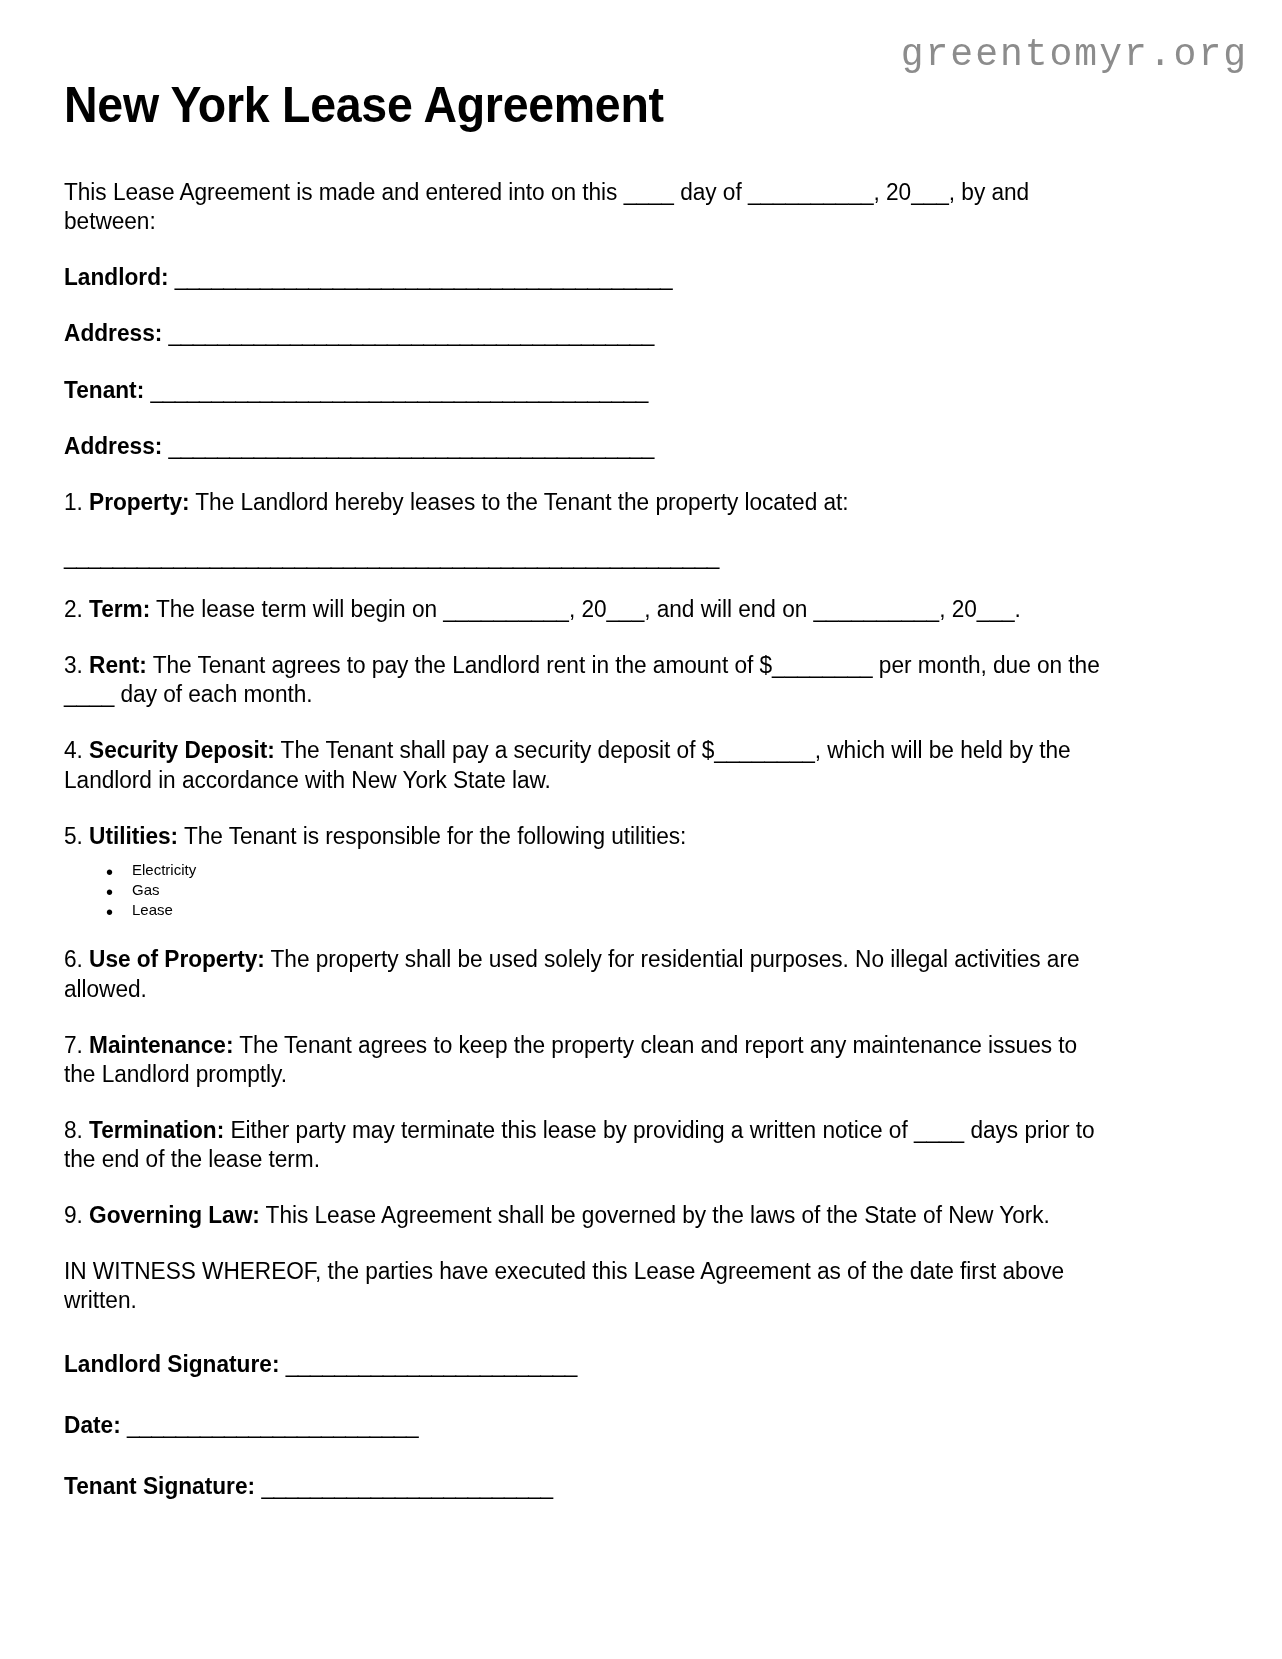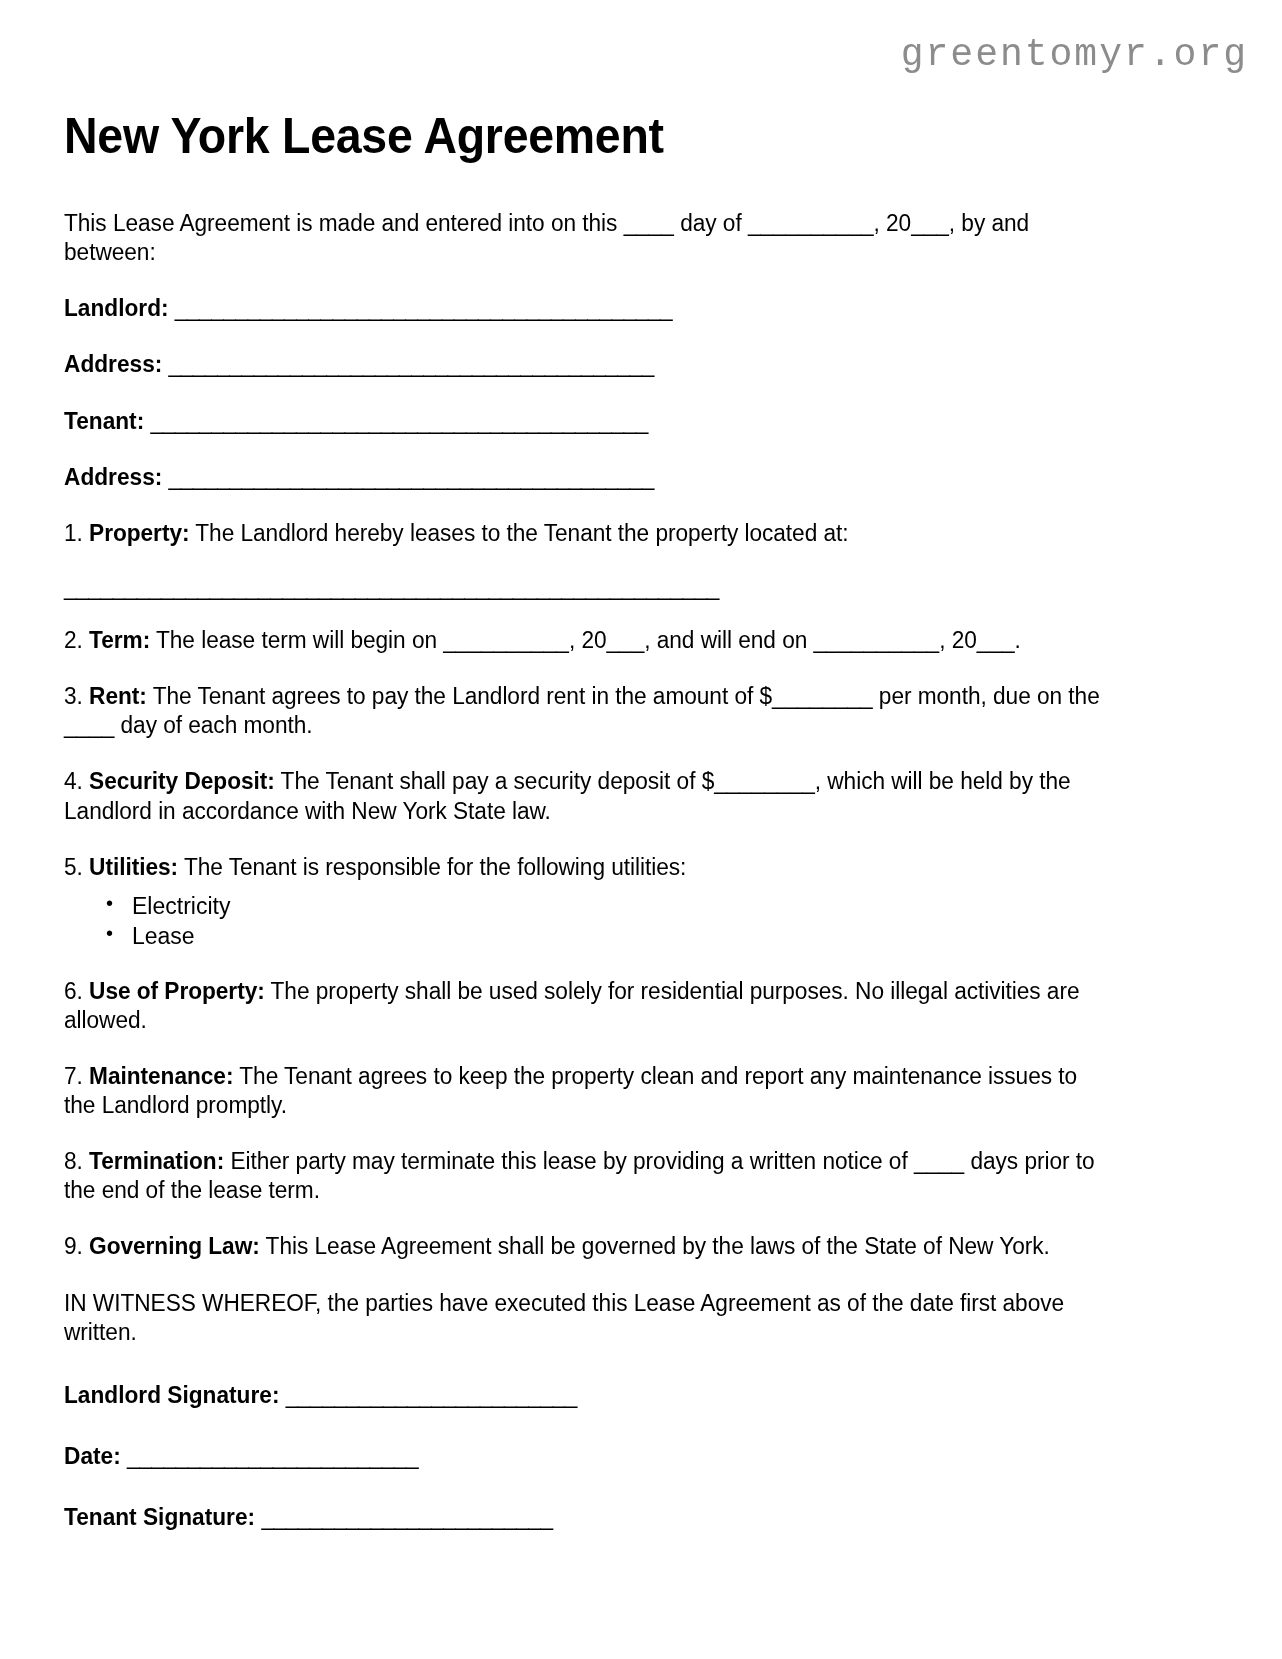--- a/index.html
+++ b/index.html
@@ -31,21 +31,20 @@
     letter-spacing: 2px;
     color: #8c8c8c;
     white-space: nowrap;
     line-height: 1;
   }
   .content {
     position: absolute;
     left: 64px;
     top: 78px;
     width: 1075px;
-    margin-top: 31px;
   }
   h1.doc-title {
     font-family: "Liberation Sans Narrow", "Liberation Sans", sans-serif;
     font-size: 50px;
     font-weight: bold;
     letter-spacing: -0.3px;
     margin: 0 0 46px 0;
     line-height: 1.08;
     transform: scaleX(0.93);
     transform-origin: left center;
@@ -83,21 +82,21 @@
     letter-spacing: -0.5px;
     transform: scaleX(0.965);
     transform-origin: left top;
   }
   ul.utilities {
     margin: 6px 0 26px 0;
     padding-left: 68px;
     list-style: none;
   }
   ul.utilities li {
-    font-size: 23px;
+    font-size: 15px;
     line-height: 1.26;
     position: relative;
     margin: 0 0 1px 0;
   }
   ul.utilities li::before {
     content: "\2022";
     position: absolute;
     left: -26px;
     top: -1px;
     font-size: 20px;
@@ -174,20 +173,21 @@
     </p>
 
     <p class="para" style="margin-bottom:10px;">
       <span>5.</span>
       <span class="b">Utilities:</span>
       <span>The Tenant is responsible for the following utilities:</span>
     </p>
 
     <ul class="utilities">
       <li>Electricity</li>
+      <li>Gas</li>
       <li>Lease</li>
     </ul>
 
     <p class="para">
       <span>6.</span>
       <span class="b">Use of Property:</span>
       <span>The property shall be used solely for residential purposes. No illegal activities are allowed.</span>
     </p>
 
     <p class="para">

